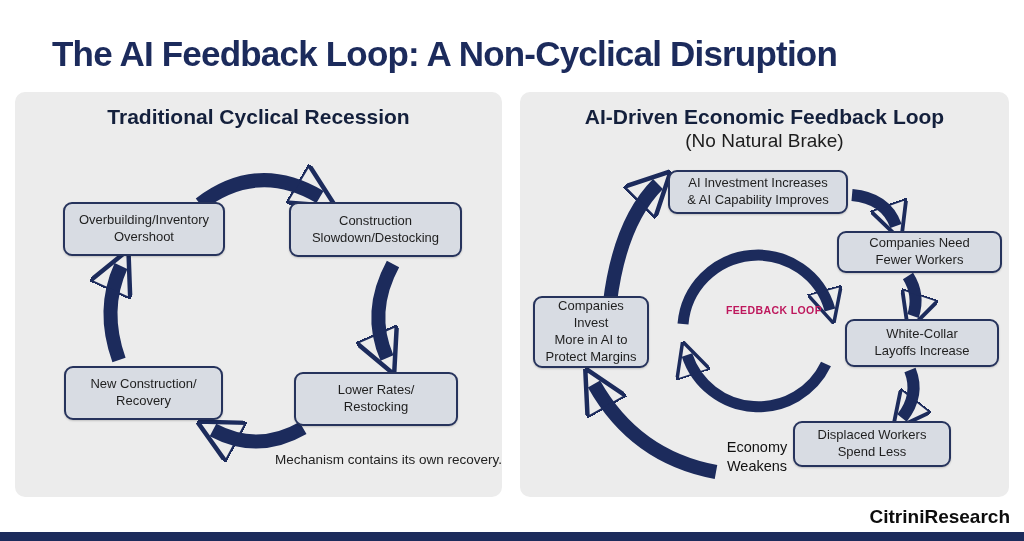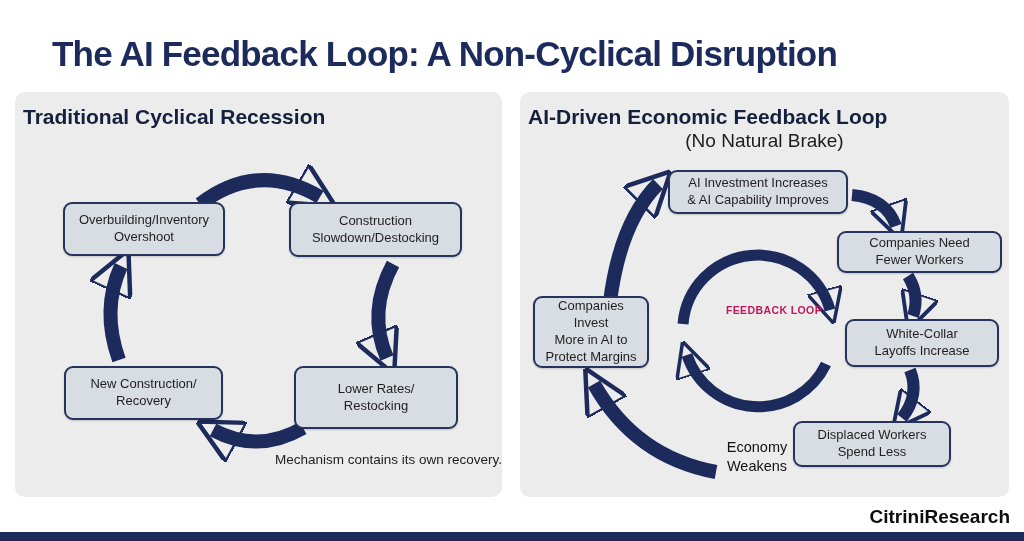--- a/index.html
+++ b/index.html
@@ -10,37 +10,37 @@
   .title{
     position:absolute;left:36px;top:18px;margin:16px;
     font-size:35px;font-weight:bold;letter-spacing:-0.8px;color:#1c2b5c;
   }
   .panel{
     position:absolute;top:92px;height:405px;background:#ececec;border-radius:10px;
   }
   .panel-left{left:15px;width:487px;}
   .panel-right{left:520px;width:489px;}
   .panel h2{
-    margin:13px 8px 0;text-align:left;font-size:21px;font-weight:bold;color:#14203c;
+    margin:13px 8px 0;text-align:center;font-size:21px;font-weight:bold;color:#14203c;
   }
   .panel .sub{
     text-align:center;font-size:19px;color:#1d1d1d;margin-top:1px;
   }
   .arrows{position:absolute;left:0;top:0;width:100%;height:100%;}
   .arrows path{fill:none;stroke:#1c2b5c;}
   .box{
     position:absolute;display:flex;align-items:center;justify-content:center;
     text-align:center;background:#d8dce3;border:2px solid #26335c;border-radius:9px;
     font-size:13px;line-height:1.3;color:#1f1f1f;white-space:pre-line;
     box-shadow:0 1px 2px rgba(0,0,0,0.18);box-sizing:border-box;padding:14px 4px;
   }
   
   .b-tl{left:48px;top:110px;width:162px;height:54px;}
   .b-tr{left:274px;top:110px;width:173px;height:55px;}
-  .b-br{left:279px;top:274px;width:164px;height:63px;}
+  .b-br{left:279px;top:280px;width:164px;height:54px;}
   .b-bl{left:49px;top:274px;width:159px;height:54px;}
   .caption{
     position:absolute;left:0;top:360px;width:100%;text-align:right;
     font-size:13.5px;color:#222;
   }
   
   .b-top{left:148px;top:78px;width:180px;height:44px;}
   .b-rt{left:317px;top:139px;width:165px;height:42px;}
   .b-rb{left:325px;top:227px;width:154px;height:48px;}
   .b-bot{left:273px;top:329px;width:158px;height:46px;}

